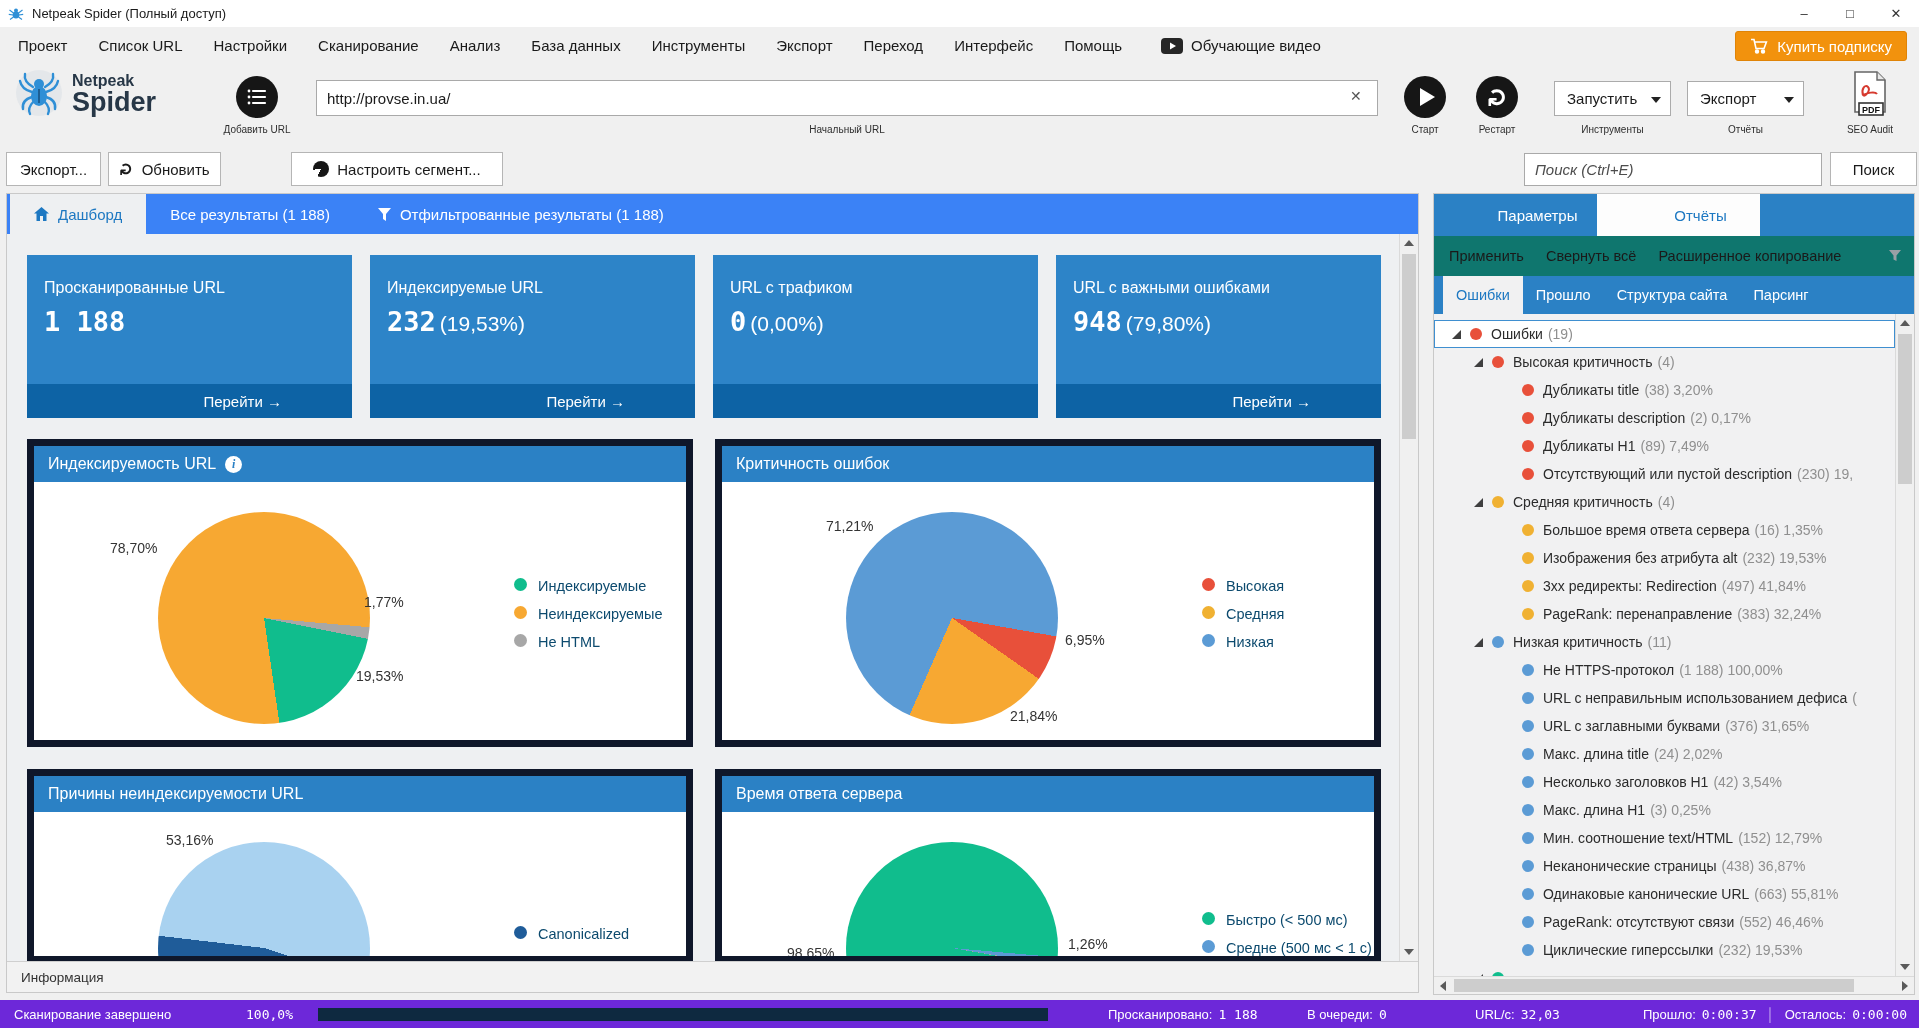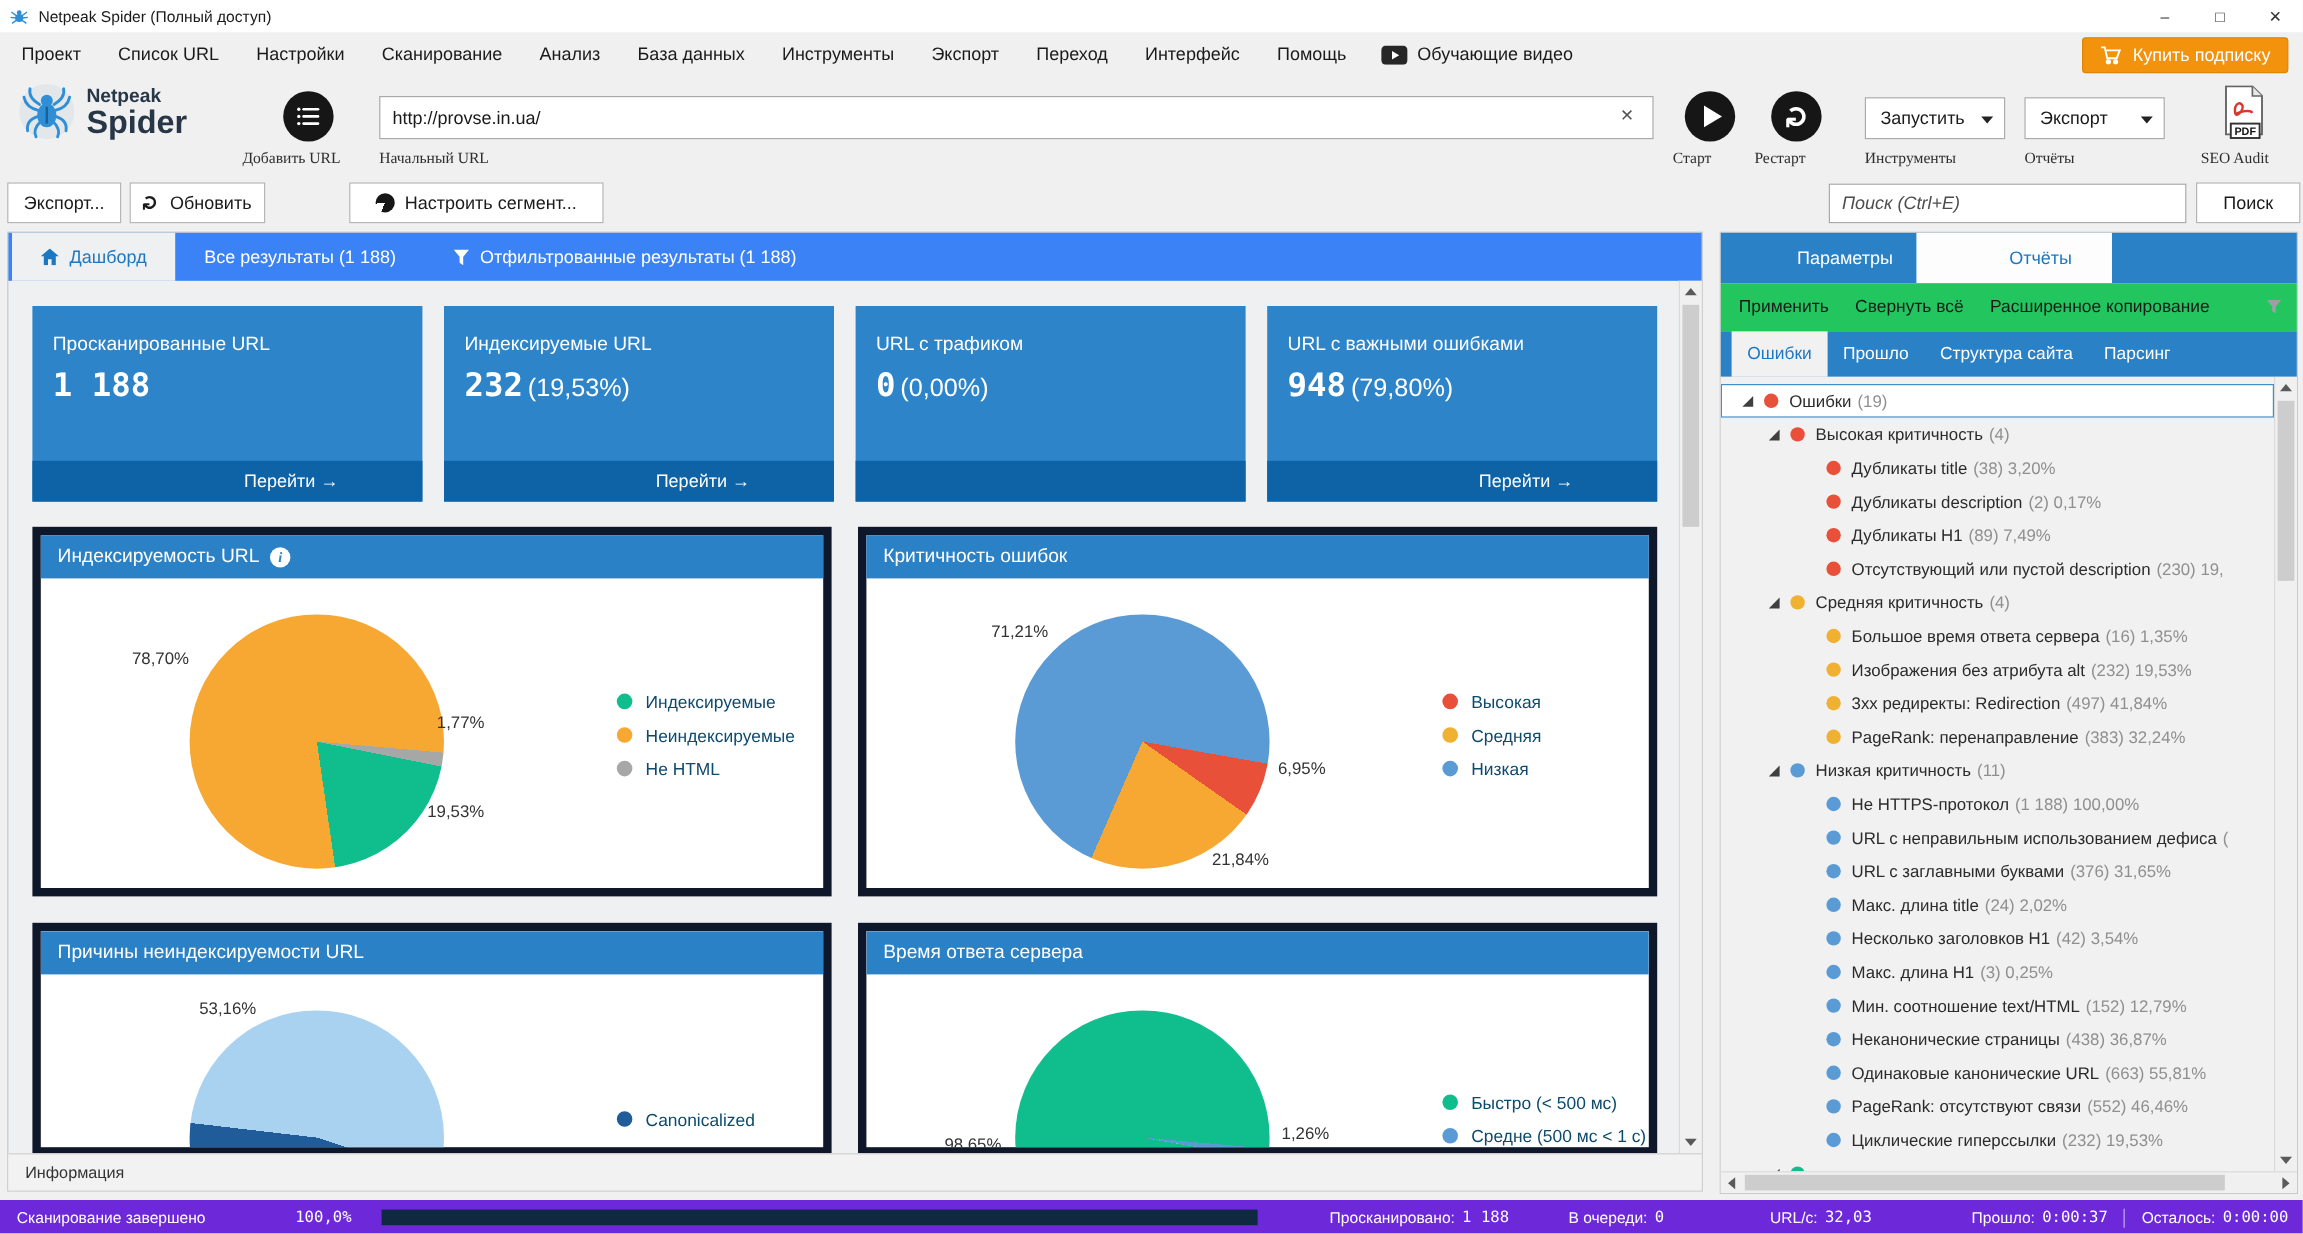--- a/index.html
+++ b/index.html
@@ -10,27 +10,27 @@
   
   .titlebar { position:absolute; left:0; top:0; width:1919px; height:27px; background:#fff; display:flex; align-items:center; }
   .titlebar .app-title { font-size:13px; margin-left:8px; color:#1a1a1a; }
   .win-controls { position:absolute; right:0; top:0; display:flex; }
   .win-btn { width:46px; height:27px; display:flex; align-items:center; justify-content:center; font-size:13px; color:#333; }
 
   
   .menubar { position:absolute; left:0; top:27px; width:1919px; height:37px; background:#f0f0f0; display:flex; align-items:center; }
   #menu-items { display:flex; gap:31px; padding-left:18px; font-size:15px; }
   .menu-item { cursor:default; }
-  .menu-video { display:flex; align-items:center; gap:8px; margin-left:29px; font-size:15px; }
+  .menu-video { display:flex; align-items:center; gap:8px; margin-left:39px; font-size:15px; }
   .buy-btn { position:absolute; right:12px; top:4px; height:30px; padding:0 14px; background:#f2920d; border:1px solid #e08407;
              border-radius:3px; color:#fff; font-size:15px; display:flex; align-items:center; gap:9px; }
 
   
   .toolbar { position:absolute; left:0; top:64px; width:1919px; height:84px; background:#f0f0f0; }
-  .tb-label { position:absolute; top:60px; font-size:13px; color:#2e2e2e; text-align:left; white-space:nowrap;font-family:Liberation Serif, serif; }
+  .tb-label { position:absolute; top:60px; font-size:10px; color:#2e2e2e; text-align:center; white-space:nowrap; }
   .logo { position:absolute; left:14px; top:4px; display:flex; align-items:center; gap:8px; }
   .logo-text .l1 { font-size:16px; font-weight:bold; color:#273747; line-height:17px; }
   .logo-text .l2 { font-size:27px; font-weight:bold; color:#273747; line-height:26px; }
   .round-btn { position:absolute; width:42px; height:42px; border-radius:50%; background:#161616; display:flex; align-items:center; justify-content:center; }
   .url-input { position:absolute; left:316px; top:16px; width:1062px; height:36px; background:#fff; border:1px solid #a9a9a9;
                font-size:15px; padding:0 30px 0 10px; color:#1a1a1a; }
   .url-clear { position:absolute; left:1350px; top:24px; font-size:14px; color:#555; }
   .dropdown { position:absolute; top:17px; width:117px; height:35px; background:#fff; border:1px solid #ababab;
               font-size:15px; display:flex; align-items:center; padding-left:12px; }
   .dd-arrow { position:absolute; right:9px; top:15px; width:0; height:0; border-left:5px solid transparent;
@@ -95,21 +95,21 @@
   .sb-thumb { position:absolute; left:2px; right:2px; background:#cdcdcd; }
   .sb-h .sb-thumb { top:2px; bottom:2px; left:auto; right:auto; }
 
   .infobar { position:absolute; left:0; bottom:0; width:100%; height:31px; background:#f2f2f2; border-top:1px solid #cfcfcf;
              display:flex; align-items:center; padding-left:14px; font-size:13.5px; color:#333; }
 
   
   .rp-tabs { height:42px; background:#2b81c5; display:flex; }
   .rp-tab { width:163px; display:flex; align-items:center; justify-content:center; font-size:15px; color:#fff;padding-left:44px; }
   .rp-tab.active { background:#fdfdfd; color:#1d78c2; }
-  .rp-actions { height:40px; background:#22c55e; display:flex; align-items:center; gap:22px; padding-left:15px; font-size:14.5px; position:relative; }
+  .rp-actions { height:40px; background:#0f766e; display:flex; align-items:center; gap:22px; padding-left:15px; font-size:14.5px; position:relative; }
   .rp-subtabs { height:38px; background:#2b81c5; display:flex; align-items:stretch; }
   .rp-subtab { display:flex; align-items:center; padding:0 13px; font-size:14.5px; color:#fff; }
   .rp-subtab.active { background:#f1f1f2; color:#1d78c2; margin-left:9px; }
   .tree { position:absolute; left:0; top:120px; right:0; bottom:18px; background:#f1f1f2; overflow:hidden; }
   #tree-rows { padding-top:6px; }
   .tree-row { height:28px; display:flex; align-items:center; font-size:14px; color:#2b2b2b; white-space:nowrap; overflow:hidden; margin-right:19px; }
   .lvl0 { padding-left:18px; } .lvl1 { padding-left:40px; } .lvl2 { padding-left:88px; }
   .tree-row.selected { background:#fff; outline:1px solid #3f8fd0; outline-offset:-1px; }
   .expander { width:0; height:0; border-bottom:9px solid #3f3f3f; border-left:9px solid transparent; margin-right:9px; flex:none; }
   .tdot { width:12px; height:12px; border-radius:50%; margin-right:9px; flex:none; }

